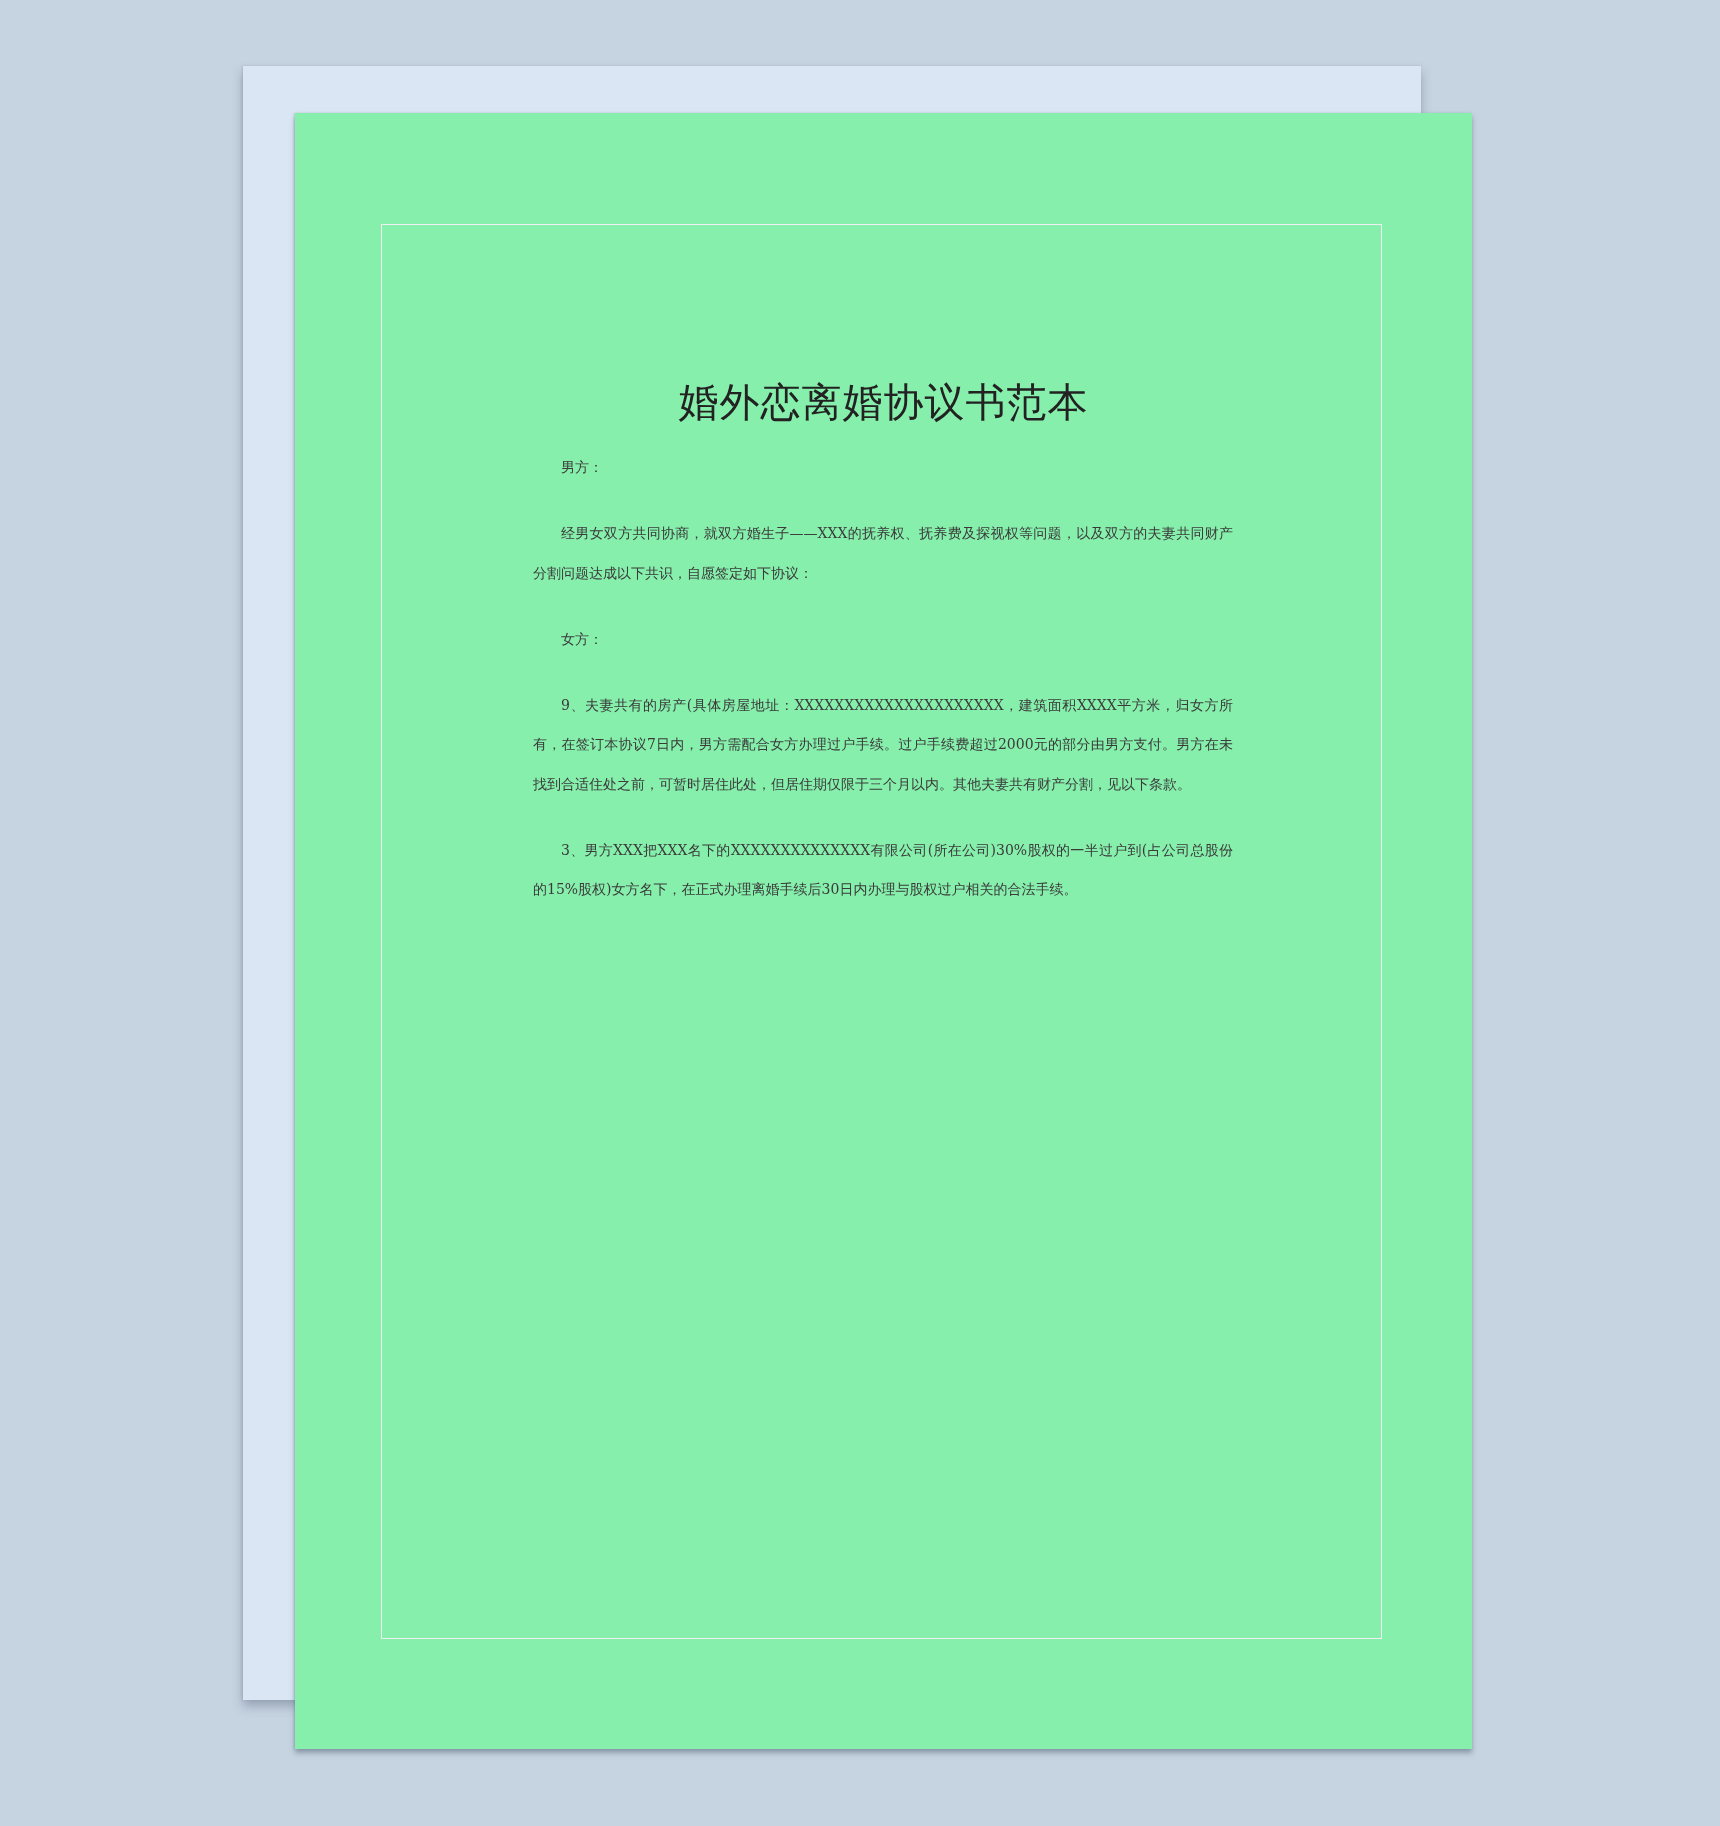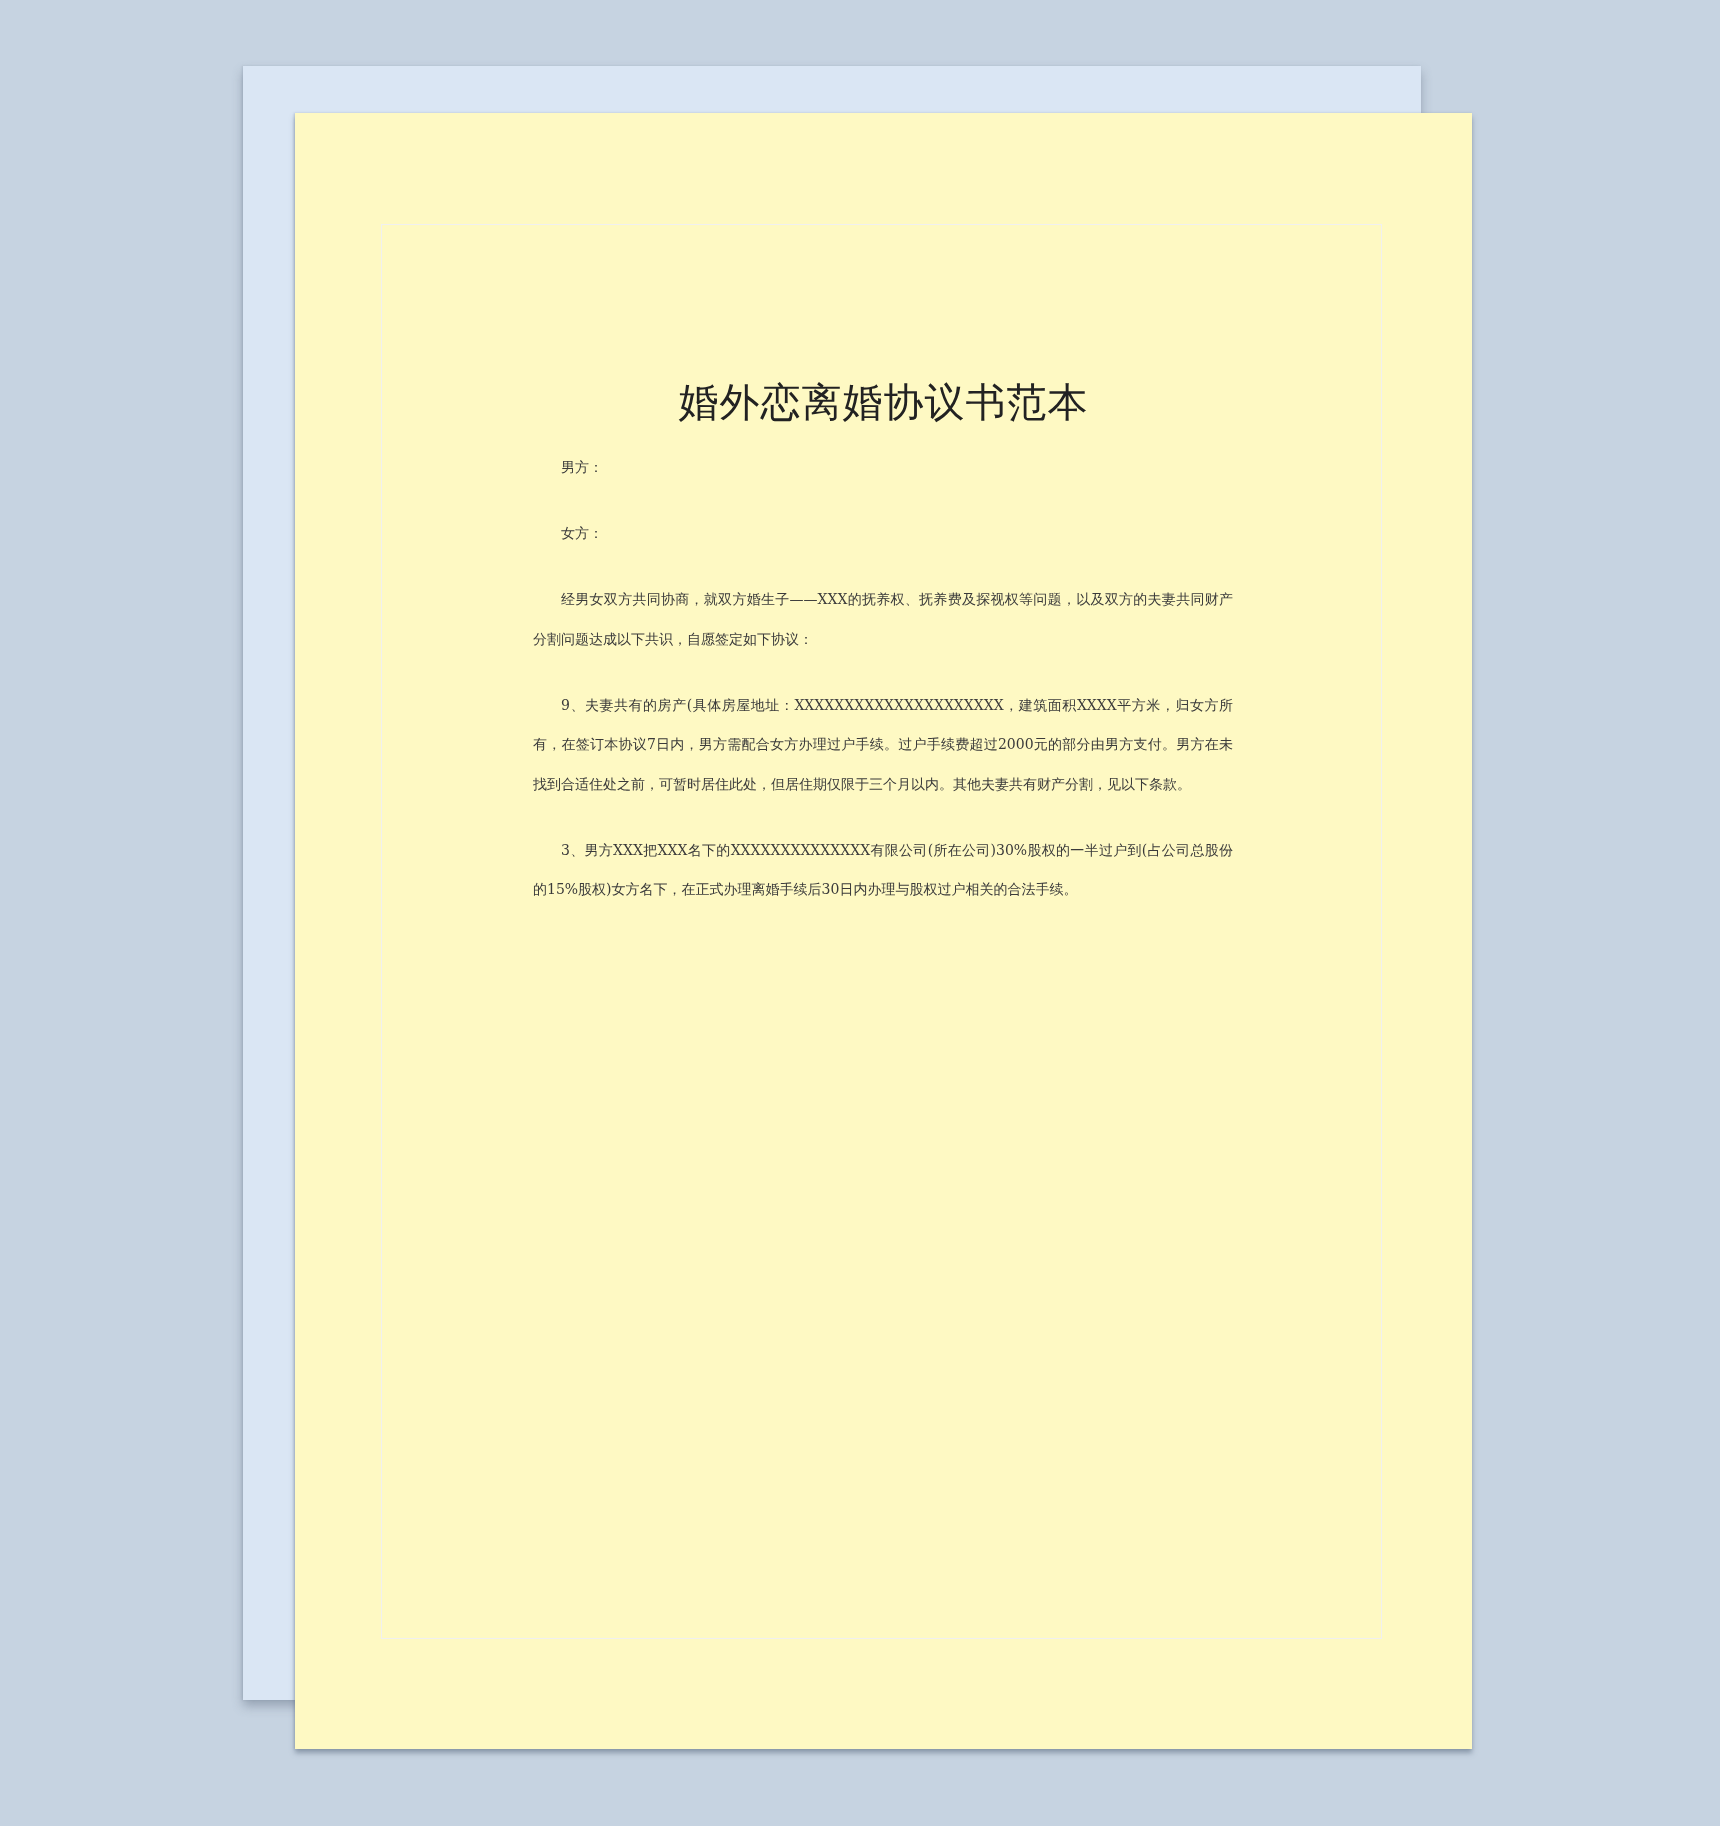--- a/index.html
+++ b/index.html
@@ -22,21 +22,21 @@
       height: 1634px;
       background: #dae6f4;
       box-shadow: 0 6px 10px rgba(90, 105, 125, 0.45), -1px 0 2px rgba(120,135,155,0.25);
     }
     .front-page {
       position: absolute;
       left: 295px;
       top: 113px;
       width: 1177px;
       height: 1636px;
-      background: #fef9c3;
+      background: #86efac;
       box-shadow: 0 4px 5px rgba(90, 105, 125, 0.55), -1px 0 2px rgba(120,135,155,0.3);
     }
     .inner-frame {
       position: absolute;
       left: 86px;
       top: 111px;
       width: 1001px;
       height: 1415px;
       border: 1px solid #f0f0f0;
       box-sizing: border-box;
@@ -73,18 +73,18 @@
 
 <div class="back-page"></div>
 
 <div class="front-page">
   <div class="inner-frame"></div>
 
   <div class="doc-title">婚外恋离婚协议书范本</div>
 
   <div class="doc-body">
     <p class="para">男方：</p>
+    <p class="para">经男女双方共同协商，就双方婚生子——XXX的抚养权、抚养费及探视权等问题，以及双方的夫妻共同财产分割问题达成以下共识，自愿签定如下协议：</p>
     <p class="para">女方：</p>
-    <p class="para">经男女双方共同协商，就双方婚生子——XXX的抚养权、抚养费及探视权等问题，以及双方的夫妻共同财产分割问题达成以下共识，自愿签定如下协议：</p>
     <p class="para">9、夫妻共有的房产(具体房屋地址：XXXXXXXXXXXXXXXXXXXXX，建筑面积XXXX平方米，归女方所有，在签订本协议7日内，男方需配合女方办理过户手续。过户手续费超过2000元的部分由男方支付。男方在未找到合适住处之前，可暂时居住此处，但居住期仅限于三个月以内。其他夫妻共有财产分割，见以下条款。</p>
     <p class="para">3、男方XXX把XXX名下的XXXXXXXXXXXXXX有限公司(所在公司)30%股权的一半过户到(占公司总股份的15%股权)女方名下，在正式办理离婚手续后30日内办理与股权过户相关的合法手续。</p>
   </div>
 </div>
 
 </body></html>

